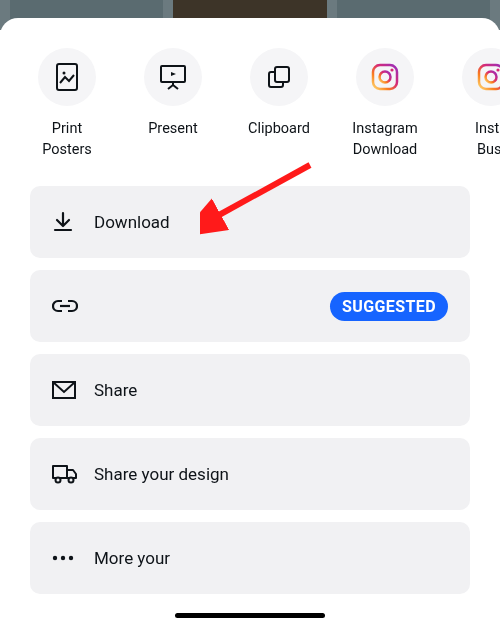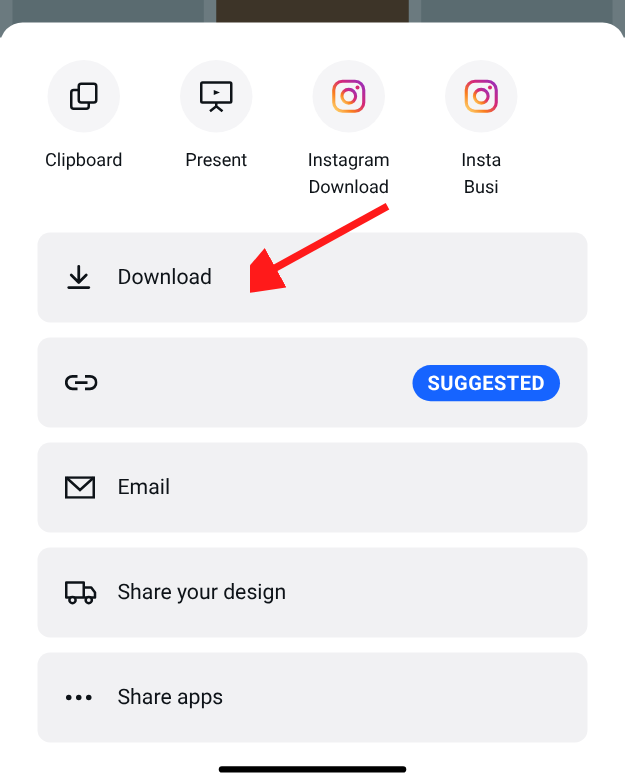--- a/index.html
+++ b/index.html
@@ -120,40 +120,51 @@
 <div class="bg-strip">
   <div></div>
     <div></div>
     <div></div>
 </div>
 
 <div class="sheet">
 
   <div class="destinations">
 
-
-    <div class="dest">
-      <div class="circle">
-        <svg width="26" height="26" viewBox="0 0 26 26" fill="none">
-          <rect x="3" y="8" width="14" height="15" rx="2" stroke="#0e1318" stroke-width="2"></rect>
-          <rect x="9" y="3" width="14" height="15" rx="2" stroke="#0e1318" stroke-width="2" fill="#f5f5f7"></rect>
-        </svg>
-      </div>
-      <div class="label">Clipboard</div>
+    <div class="dest">
+      <div class="circle">
+        <svg width="22" height="28" viewBox="0 0 22 28" fill="none">
+          <rect x="1" y="1" width="20" height="26" rx="2" stroke="#0e1318" stroke-width="2"></rect>
+          <circle cx="8" cy="10" r="1.5" fill="#0e1318"></circle>
+          <path d="M4 20 L9 14 L13 18 L18 12" stroke="#0e1318" stroke-width="2" fill="none"></path>
+        </svg>
+      </div>
+      <div class="label">Print
+Posters</div>
     </div>
 
     <div class="dest">
       <div class="circle">
         <svg width="28" height="26" viewBox="0 0 28 26" fill="none">
           <rect x="2" y="2" width="24" height="16" rx="1" stroke="#0e1318" stroke-width="2"></rect>
           <path d="M12 8 L17 10 L12 12 Z" fill="#0e1318"></path>
           <path d="M14 18 V21 M9 25 L14 21 L19 25" stroke="#0e1318" stroke-width="2" fill="none"></path>
         </svg>
       </div>
       <div class="label">Present</div>
+    </div>
+
+    <div class="dest">
+      <div class="circle">
+        <svg width="26" height="26" viewBox="0 0 26 26" fill="none">
+          <rect x="3" y="8" width="14" height="15" rx="2" stroke="#0e1318" stroke-width="2"></rect>
+          <rect x="9" y="3" width="14" height="15" rx="2" stroke="#0e1318" stroke-width="2" fill="#f5f5f7"></rect>
+        </svg>
+      </div>
+      <div class="label">Clipboard</div>
     </div>
 
     <div class="dest">
       <div class="circle">
         <svg width="28" height="28" viewBox="0 0 28 28" fill="none">
           <defs>
             <linearGradient id="ig1" x1="0" y1="1" x2="1" y2="0">
               <stop offset="0" stop-color="#feda75"></stop>
               <stop offset="0.3" stop-color="#fa7e1e"></stop>
               <stop offset="0.6" stop-color="#d62976"></stop>
@@ -206,21 +217,21 @@
       <span class="badge">SUGGESTED</span>
     </div>
 
     <div class="action-row">
       <span class="icon">
         <svg width="24" height="18" viewBox="0 0 24 18" fill="none">
           <rect x="1" y="1" width="22" height="16" stroke="#0e1318" stroke-width="2"></rect>
           <path d="M1 1 L12 11 L23 1" stroke="#0e1318" stroke-width="2" fill="none"></path>
         </svg>
       </span>
-      <span class="text">Email</span>
+      <span class="text">Share</span>
     </div>
 
     <div class="action-row">
       <span class="icon">
         <svg width="26" height="20" viewBox="0 0 26 20" fill="none">
           <path d="M1 2 H15 V14 H1 Z M15 6 H21 L24 10 V14 H15" stroke="#0e1318" stroke-width="2" fill="none" stroke-linejoin="round"></path>
           <circle cx="6" cy="16" r="2.5" stroke="#0e1318" stroke-width="2" fill="#f1f1f3"></circle>
           <circle cx="19" cy="16" r="2.5" stroke="#0e1318" stroke-width="2" fill="#f1f1f3"></circle>
         </svg>
       </span>
@@ -228,21 +239,21 @@
     </div>
 
     <div class="action-row">
       <span class="icon">
         <svg width="22" height="6" viewBox="0 0 22 6">
           <circle cx="3" cy="3" r="2.2" fill="#0e1318"></circle>
           <circle cx="11" cy="3" r="2.2" fill="#0e1318"></circle>
           <circle cx="19" cy="3" r="2.2" fill="#0e1318"></circle>
         </svg>
       </span>
-      <span class="text">Share apps</span>
+      <span class="text">More your</span>
     </div>
 
   </div>
 
   <div class="home-indicator"></div>
 
 </div>
 
 <svg class="arrow" width="120" height="90" viewBox="0 0 120 90">
   <defs>

